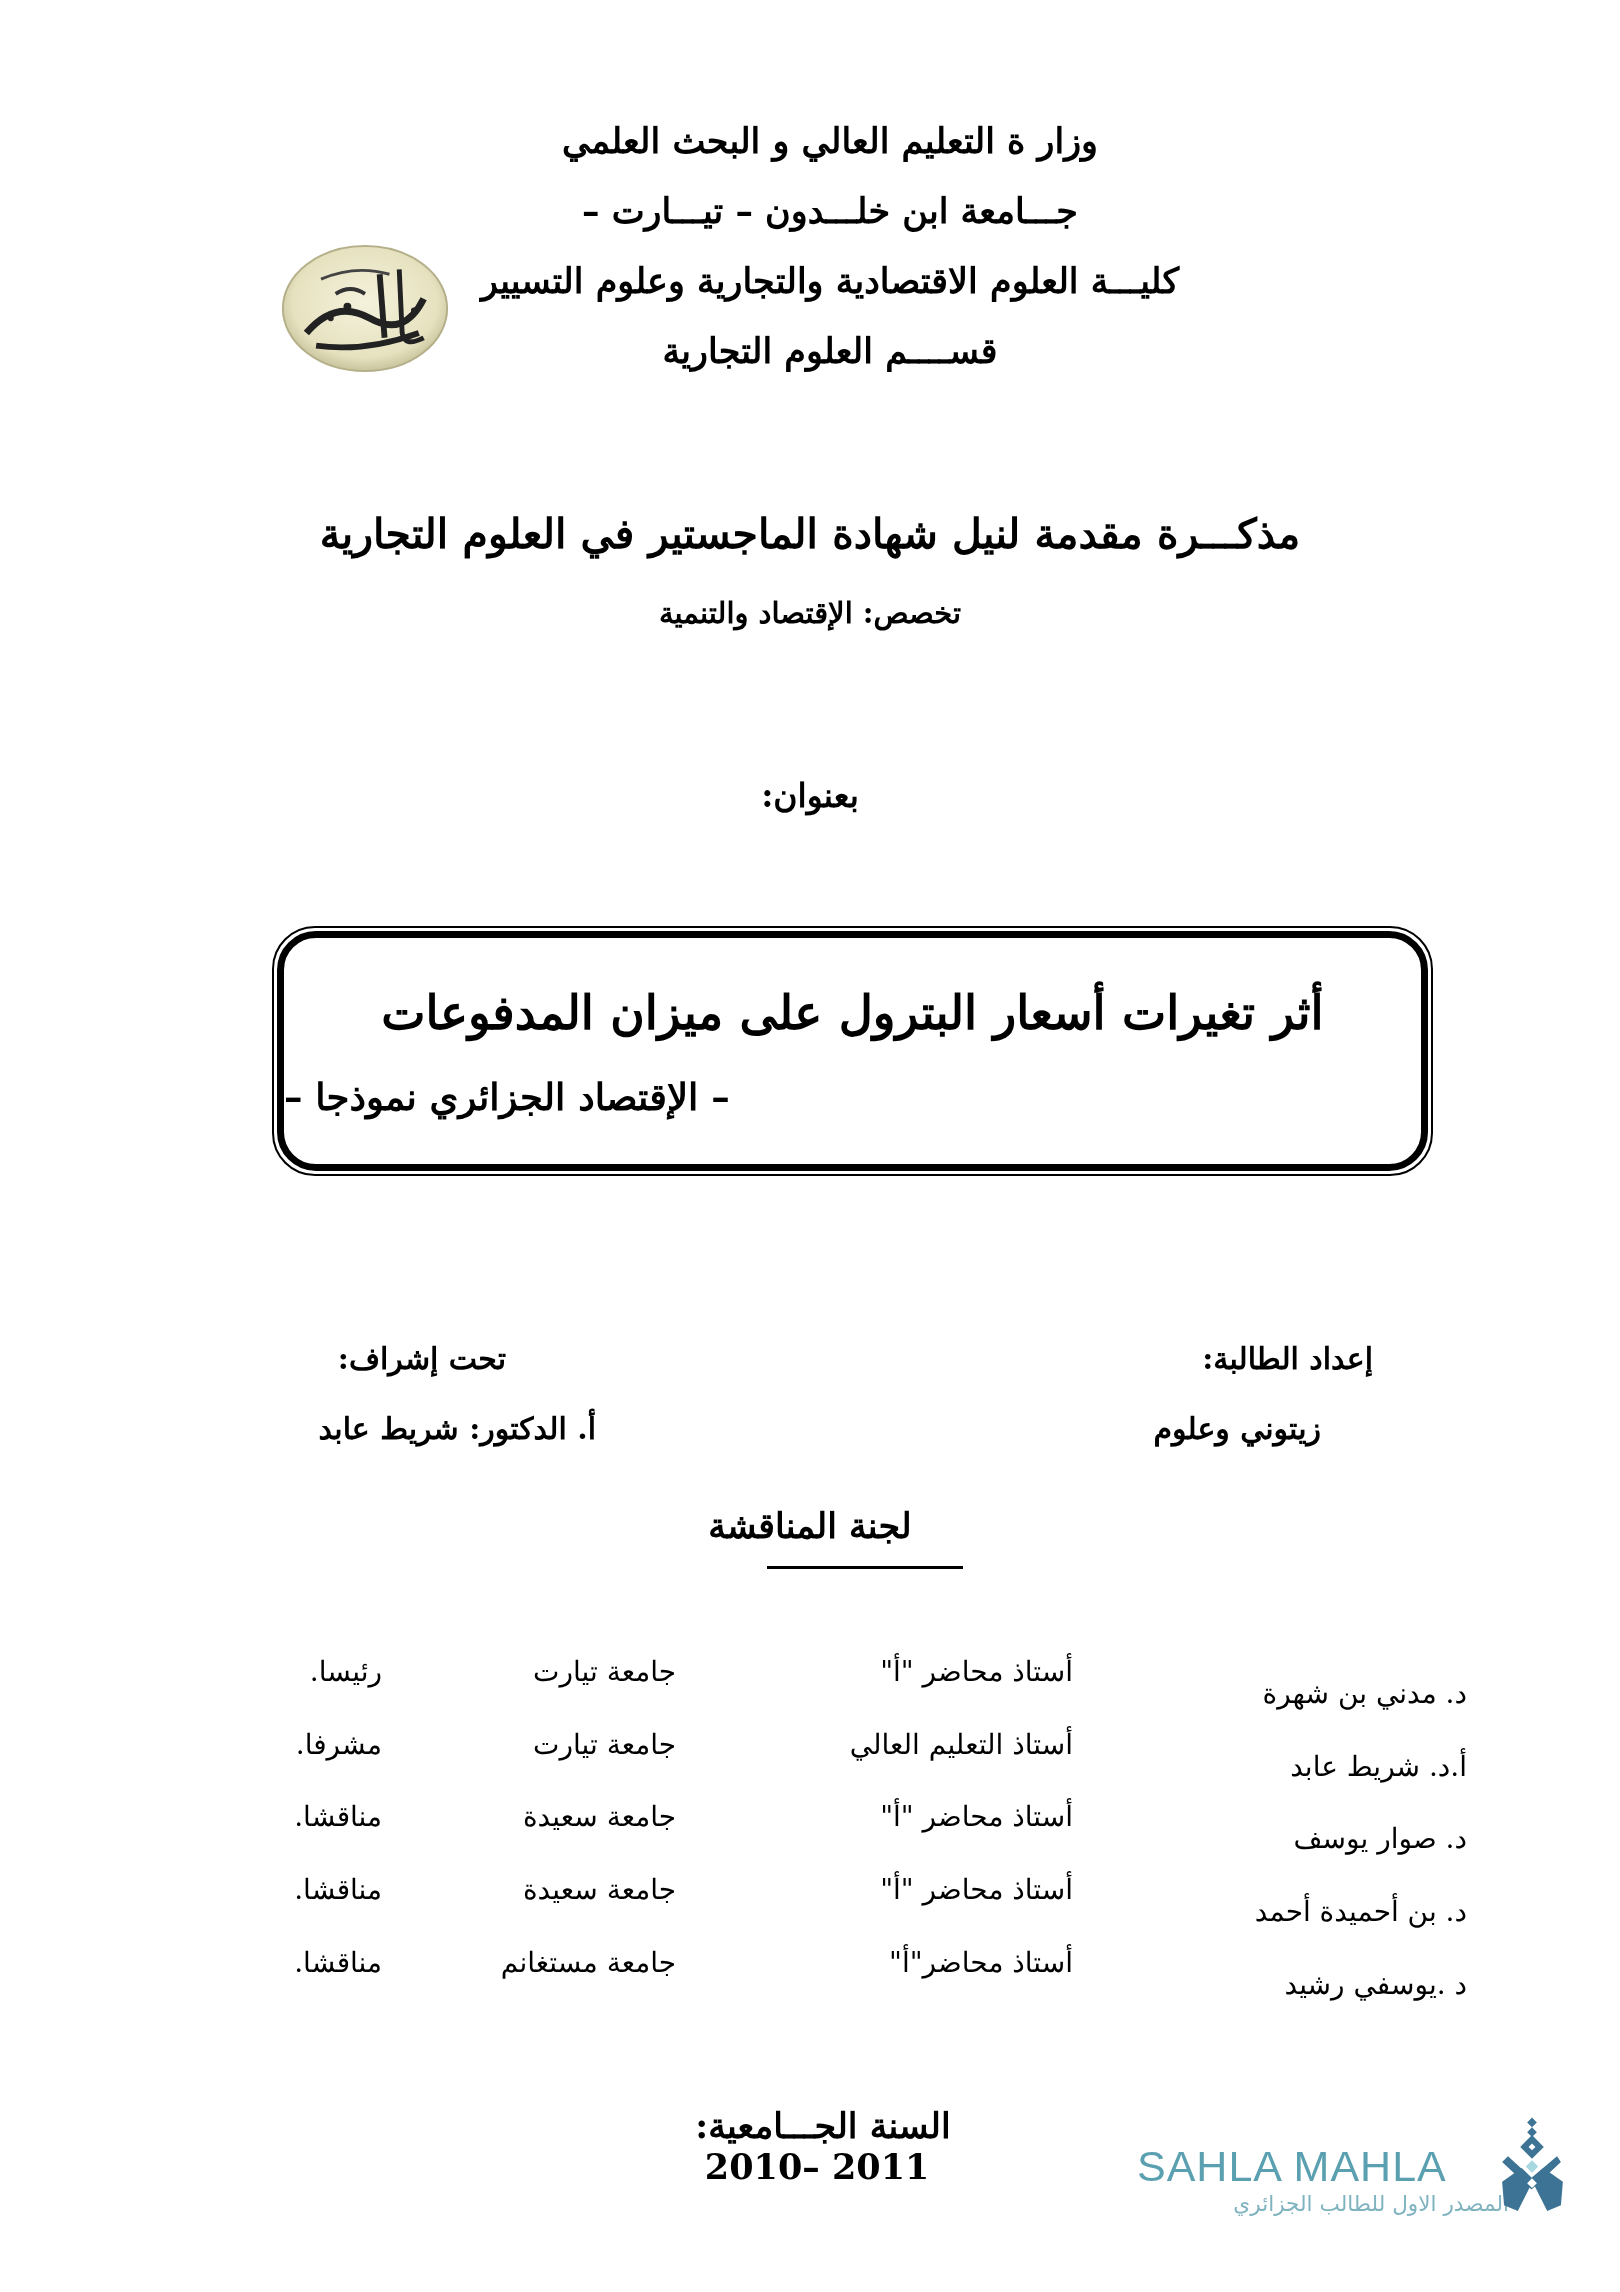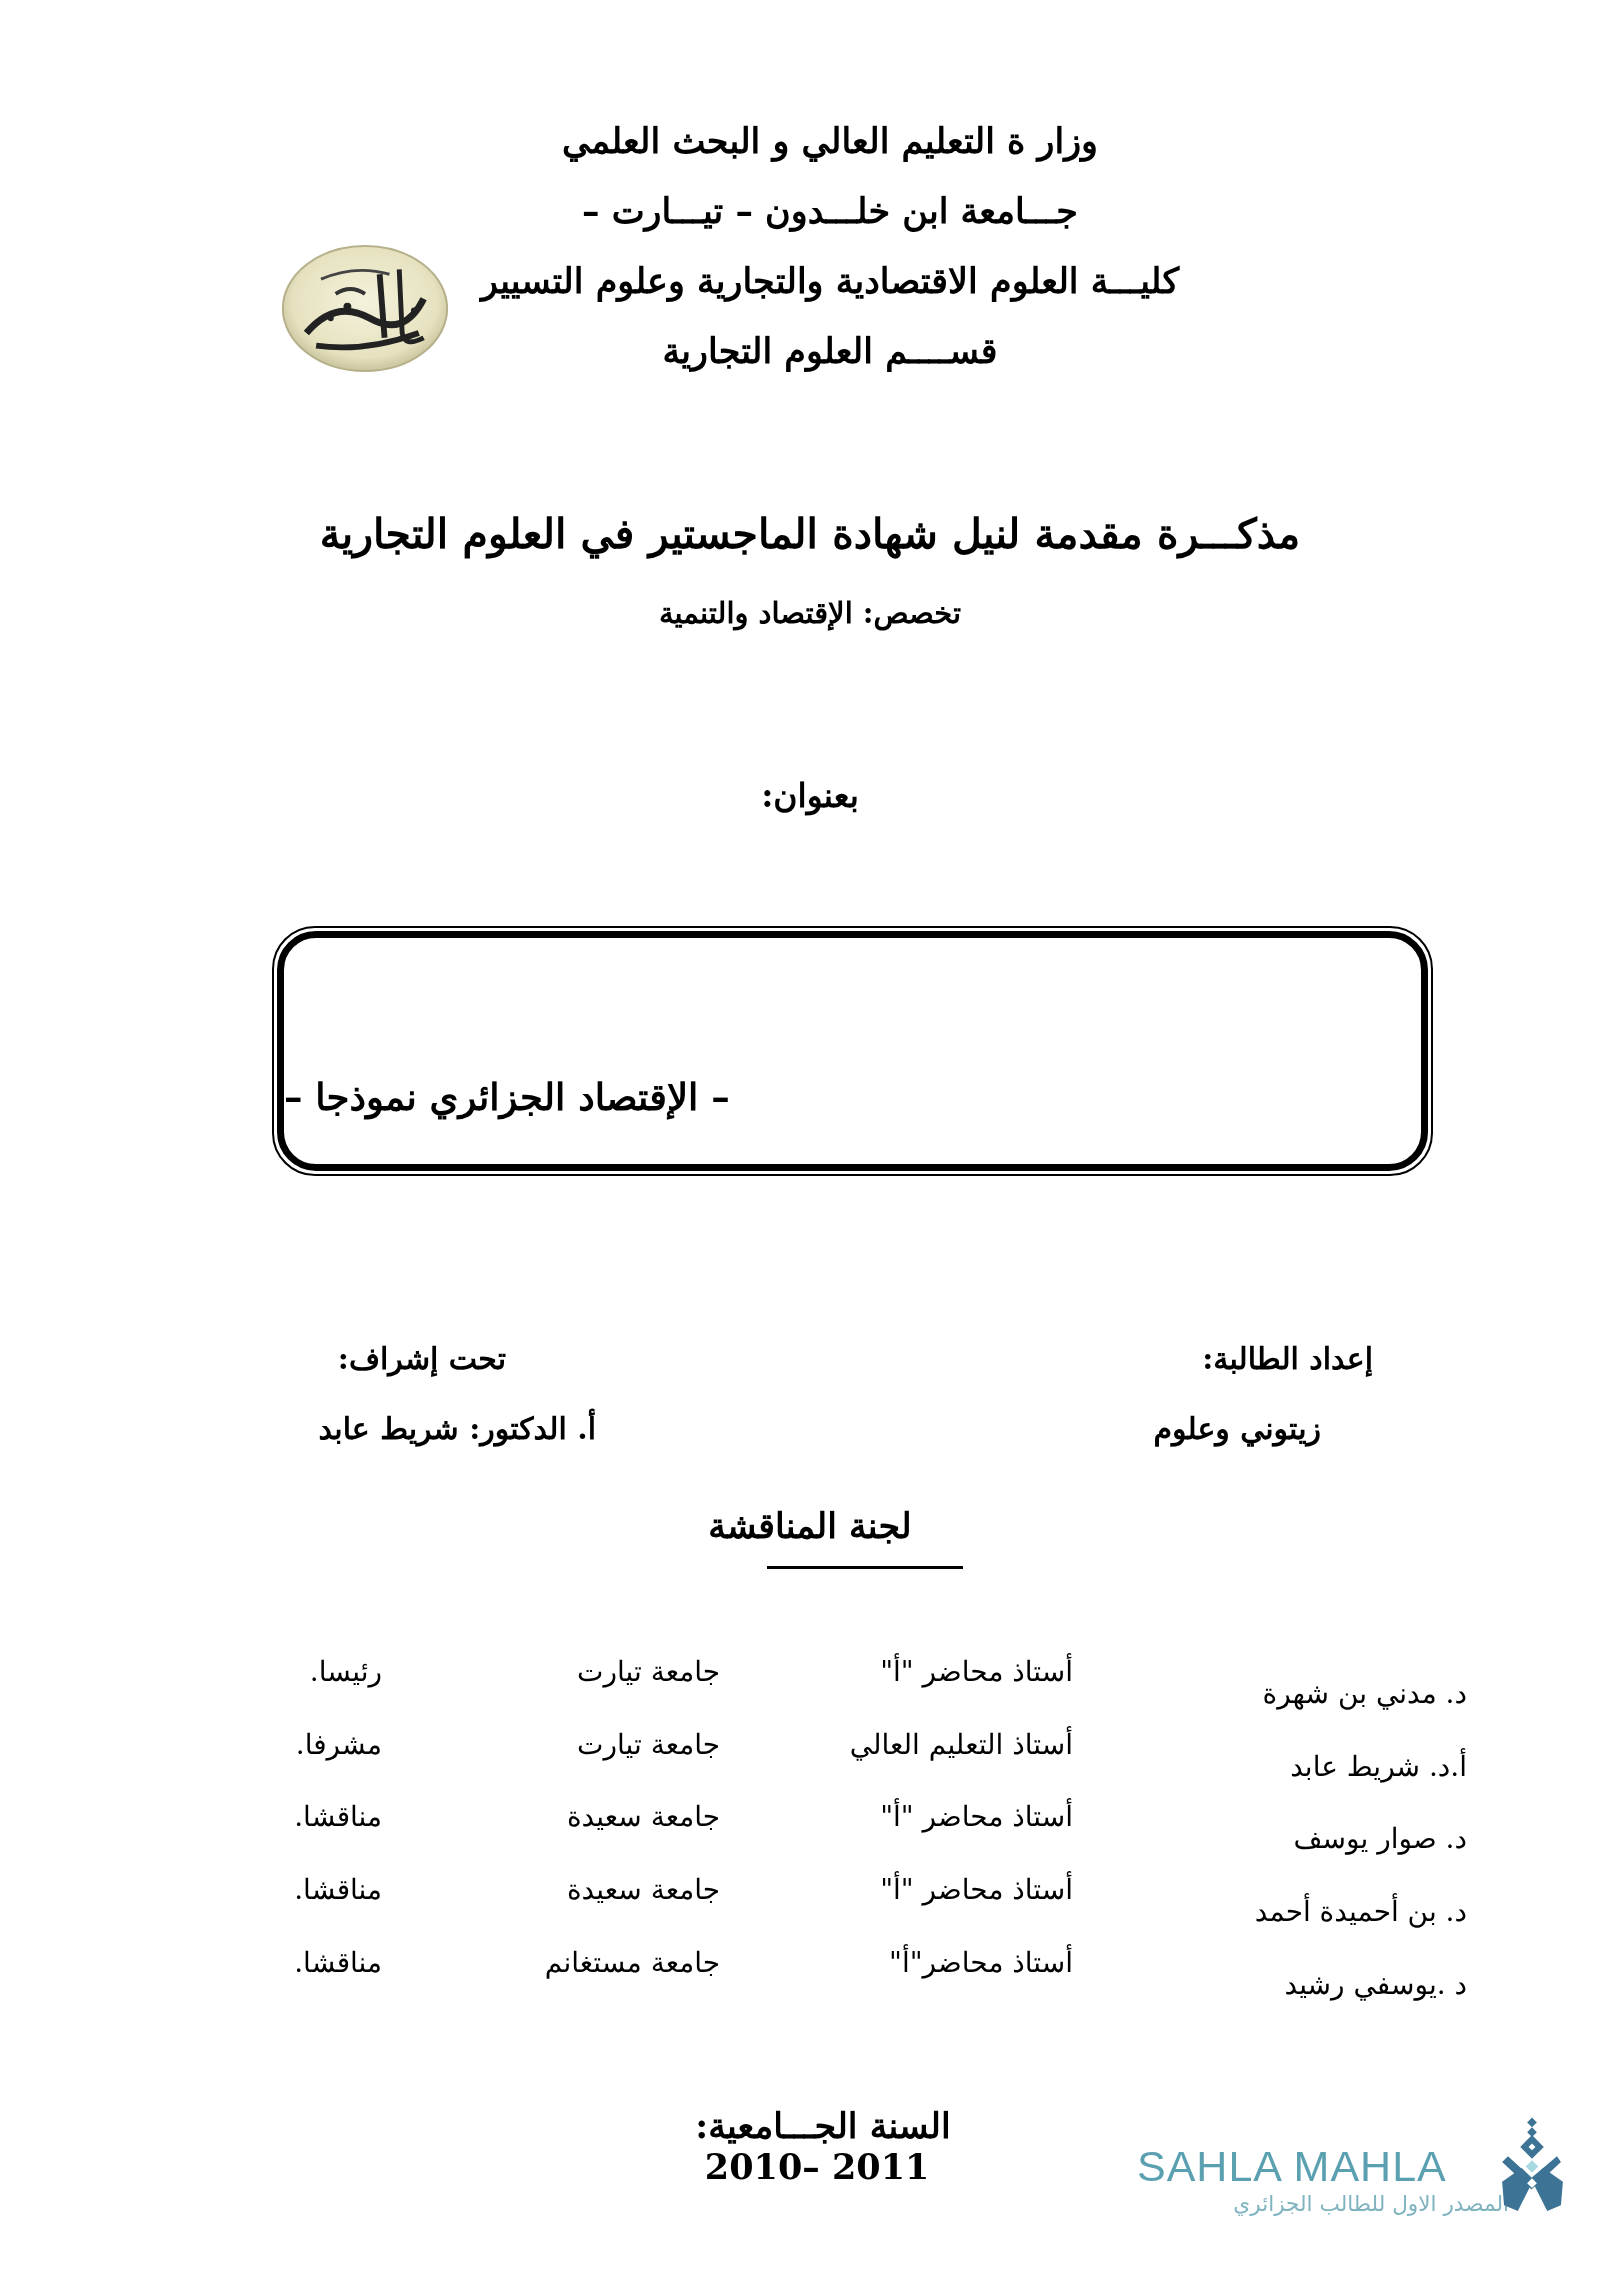--- a/index.html
+++ b/index.html
@@ -25,21 +25,21 @@
     .title-sub { position: absolute; left: 0; right: 0; top: 137px; text-align: left;
                  font-size: 37px; font-weight: bold; }
 
     .label { font-size: 30px; font-weight: bold; }
     .committee-title { font-size: 35px; font-weight: bold; }
     .committee-underline { left: 767px; top: 1566px; width: 196px; height: 2.9px; background: #000; }
 
     .row { font-size: 28px; line-height: 1; }
     .col-name { right: 153px; text-align: right; margin-top: 22px; }
     .col-rank { right: 547px; text-align: right; }
-    .col-univ { right: 900px; text-align: right; }
+    .col-univ { right: 944px; text-align: right; }
     .col-role { right: 1238px; text-align: right; }
 
     .year { top: 2105px; left: 578px; width: 490px; text-align: center; font-size: 35px; font-weight: bold; }
 
     .logo-text { left: 1137px; top: 2142px; font-family: "Liberation Sans", sans-serif;
                  font-size: 43px; color: #5aa0b0; letter-spacing: 1px; }
     .logo-sub { left: 1137px; top: 2191px; width: 372px; text-align: right; font-family: "DejaVu Sans", sans-serif;
                 font-size: 21.6px; color: #7fb3c0; }
     .logo-emblem { left: 1498px; top: 2117px; width: 69px; height: 98px; }
   </style>
@@ -73,20 +73,21 @@
   </svg>
 </div>
 
 <div class="abs center rtl degree" style="top:510px;">مذكـــرة مقدمة لنيل شهادة الماجستير في العلوم التجارية</div>
 <div class="abs center rtl spec" style="top:596px;">تخصص: الإقتصاد والتنمية</div>
 
 <div class="abs center rtl bianwan" style="top:776px;">بعنوان:</div>
 
 <div class="abs title-box">
   <div class="title-inner">
+    <div class="title-main rtl">أثر تغيرات أسعار البترول على ميزان المدفوعات</div>
     <div class="title-sub rtl">– الإقتصاد الجزائري نموذجا –</div>
   </div>
 </div>
 
 <div class="abs rtl label" style="top:1341px; right:247px; text-align:right;">إعداد الطالبة:</div>
 <div class="abs rtl label" style="top:1411px; right:299px; text-align:right;">زيتوني وعلوم</div>
 <div class="abs rtl label" style="top:1341px; right:1114px; text-align:right;">تحت إشراف:</div>
 <div class="abs rtl label" style="top:1411px; right:1024px; text-align:right;">أ. الدكتور: شريط عابد</div>
 
 <div class="abs center rtl committee-title" style="top:1505px;">لجنة المناقشة</div>

